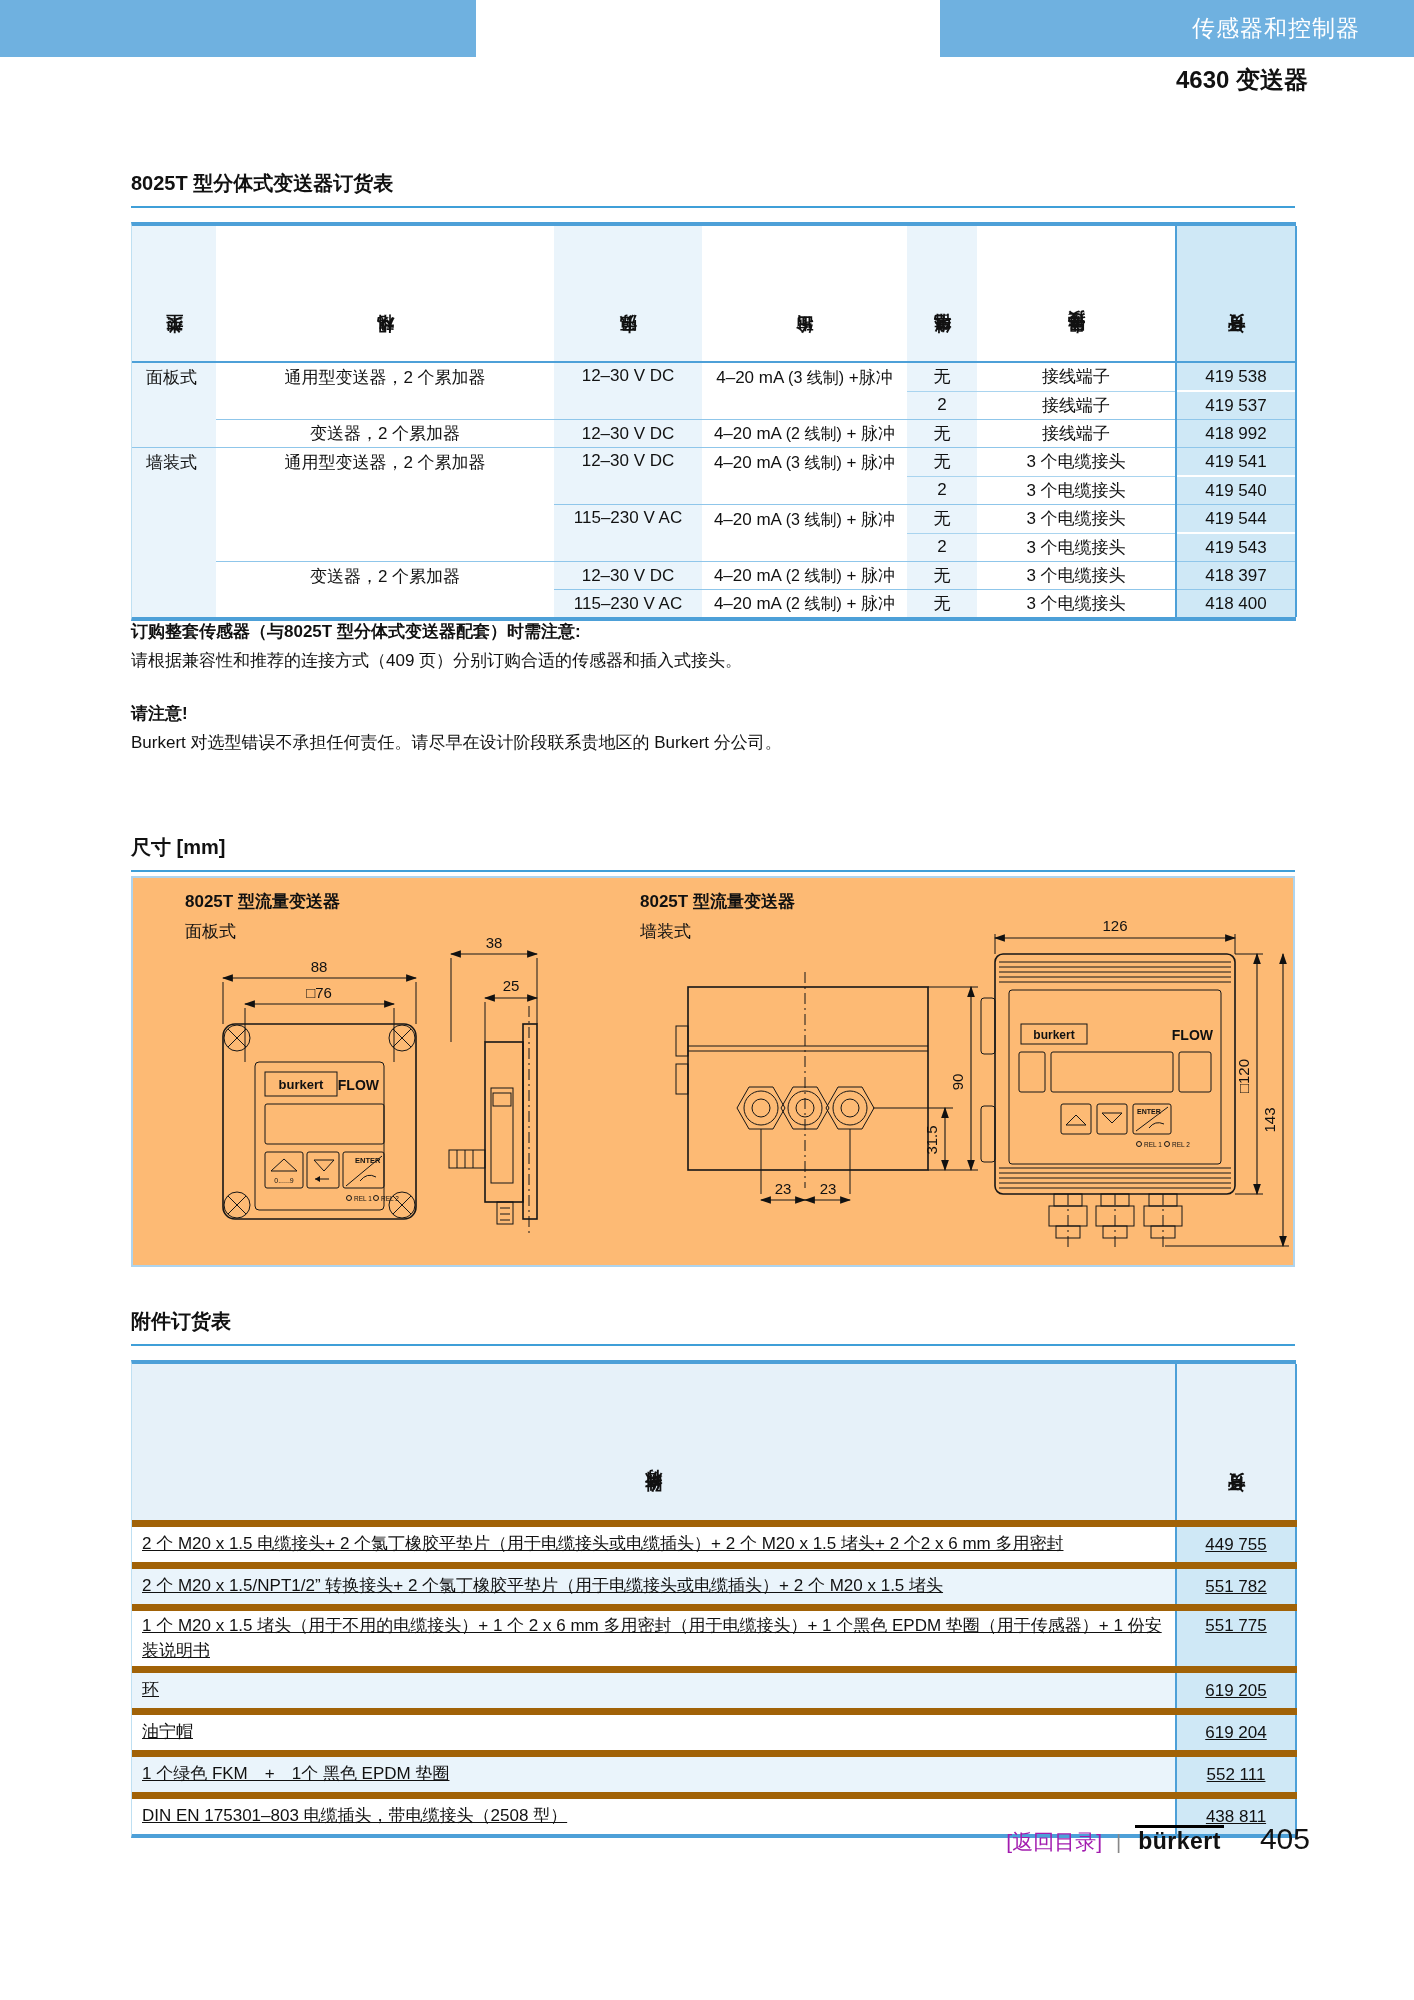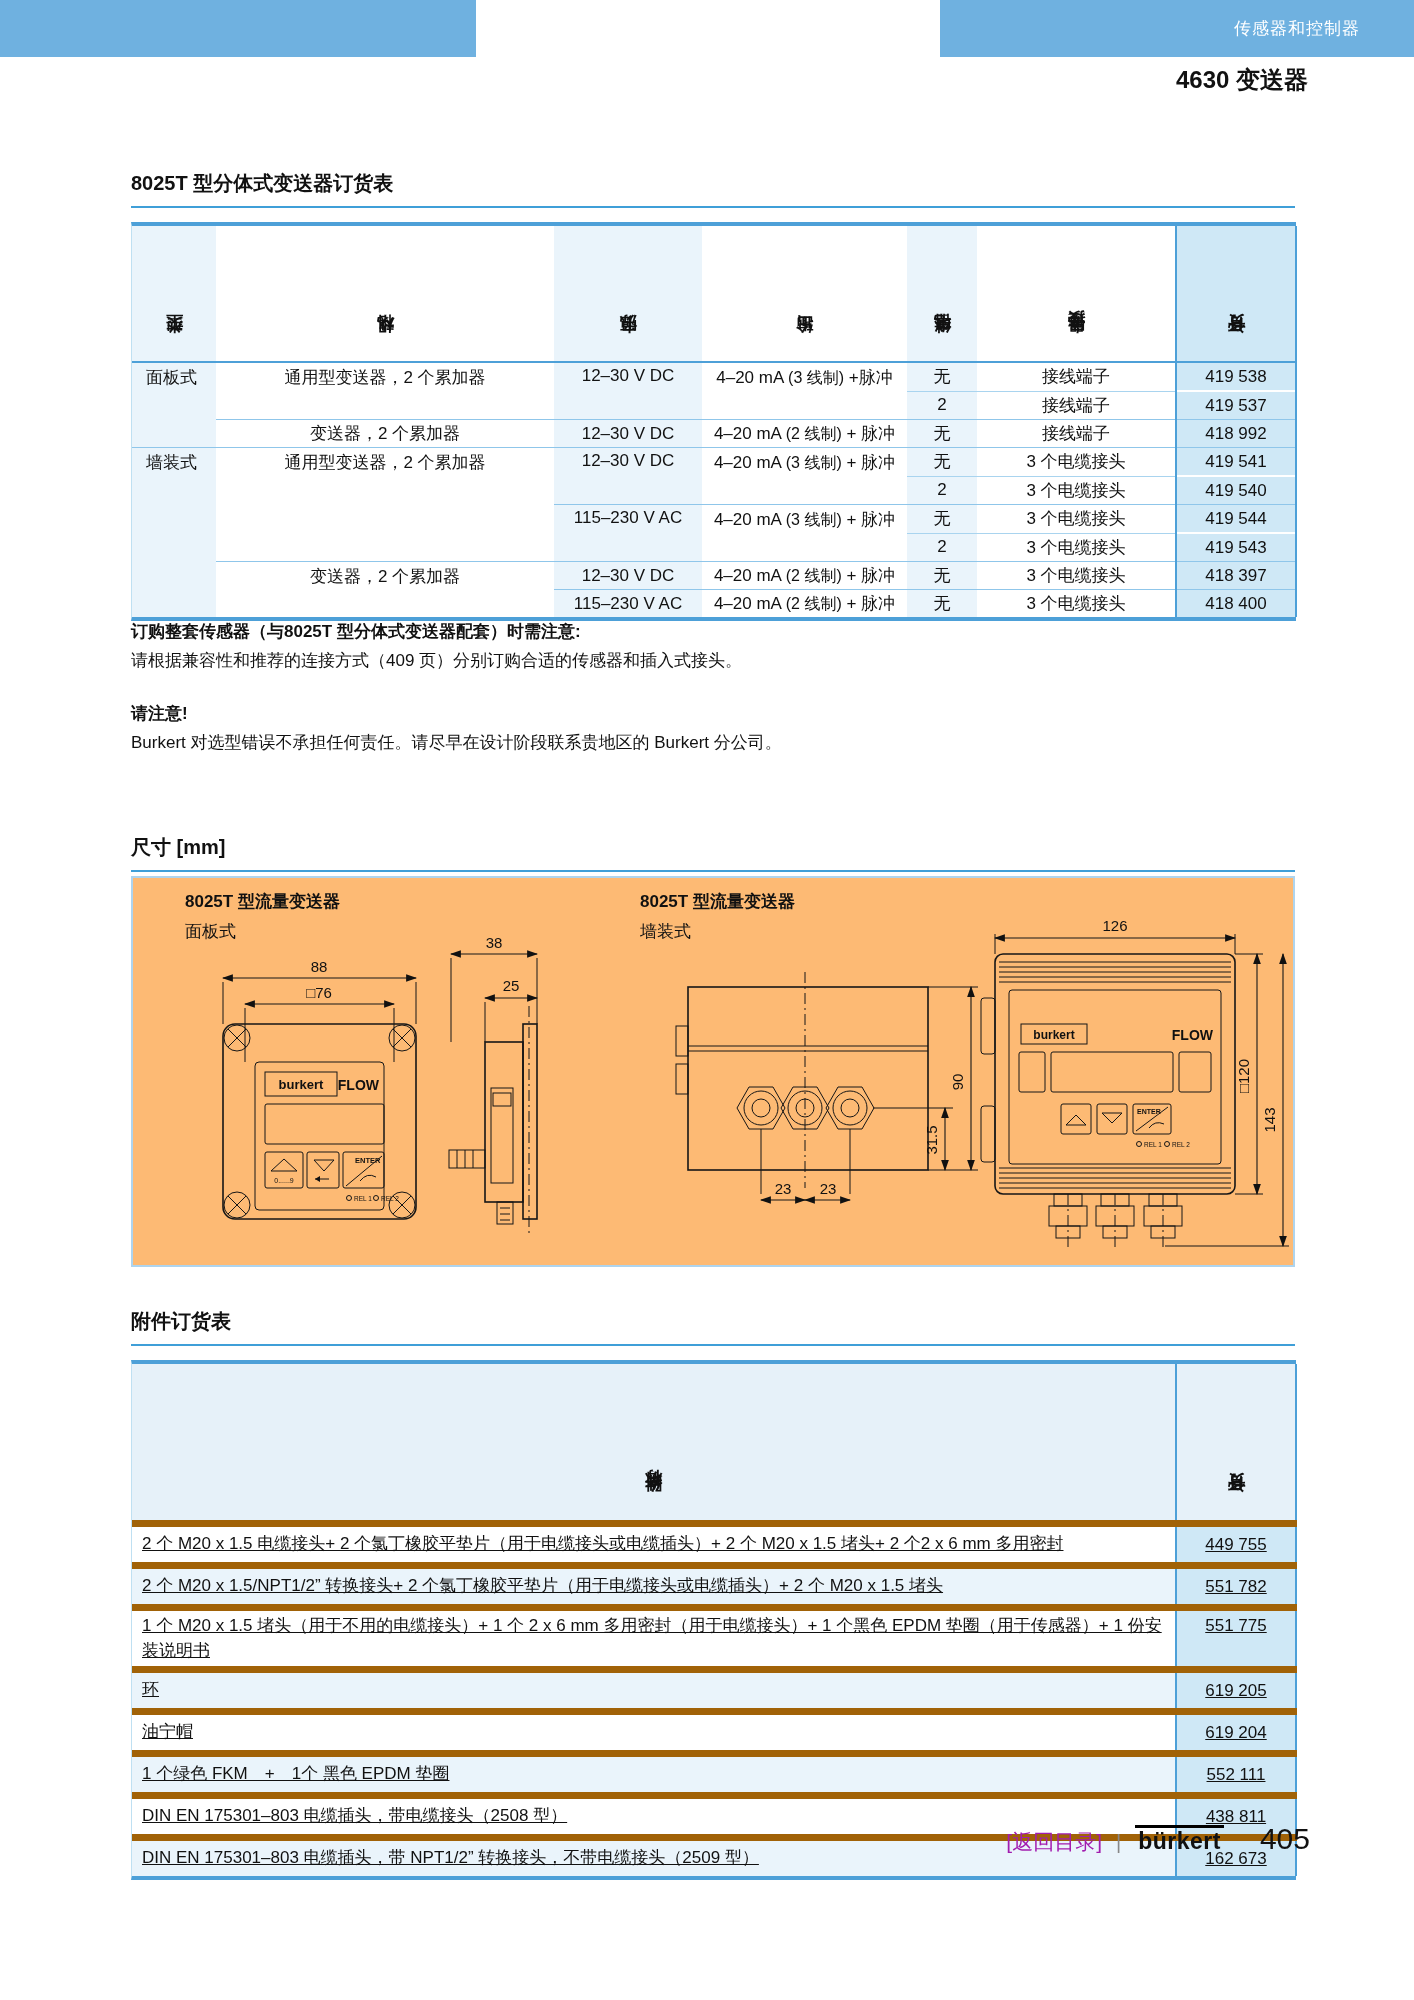--- a/index.html
+++ b/index.html
@@ -3,21 +3,21 @@
 <meta charset="utf-8">
 <style>
   html,body{margin:0;padding:0;background:#fff;}
   #page{position:relative;width:1414px;height:2000px;background:#fff;overflow:hidden;
         font-family:"Liberation Sans","DejaVu Sans",sans-serif;color:#111;}
 
   
   .bar{position:absolute;top:0;height:57px;background:#6fb1e0;}
   .bar-left{left:0;width:476px;}
   .bar-right{left:940px;width:474px;display:flex;align-items:center;justify-content:flex-end;}
-  .bar-right span{color:#fff;font-size:17px;padding-right:54px;letter-spacing:1px;}
+  .bar-right span{color:#fff;font-size:23px;padding-right:54px;letter-spacing:1px;}
 
   .page-title{position:absolute;top:64px;right:106px;font-size:24px;font-weight:bold;}
 
   .sec-head{position:absolute;left:131px;width:1164px;font-size:20px;font-weight:bold;
             padding-bottom:9px;border-bottom:2px solid #3f9fd8;}
 
   
   .tbl-wrap{position:absolute;left:131px;width:1164px;border-top:4px solid #4da0d8;
             border-bottom:4px solid #4da0d8;border-left:1px solid #bfe0f2;}
   table{border-collapse:collapse;table-layout:fixed;width:1164px;font-size:17px;}
@@ -434,24 +434,20 @@
           <td class="order">619 204</td>
         </tr>
         <tr class="alt">
           <td class="acc-name">1 个绿色 FKM　+　1个 黑色 EPDM 垫圈</td>
           <td class="order">552 111</td>
         </tr>
         <tr>
           <td class="acc-name">DIN EN 175301–803 电缆插头，带电缆接头（2508 型）</td>
           <td class="order">438 811</td>
         </tr>
-        <tr class="alt">
-          <td class="acc-name">DIN EN 175301–803 电缆插头，带 NPT1/2” 转换接头，不带电缆接头（2509 型）</td>
-          <td class="order">162 673</td>
-        </tr>
       </tbody>
     </table>
   </div>
 
   <div class="footer">
     <a href="#" class="back-link">[返回目录]</a>
     <span class="foot-sep">|</span>
     <span class="brand">bürkert</span>
     <span class="page-num">405</span>
   </div>

